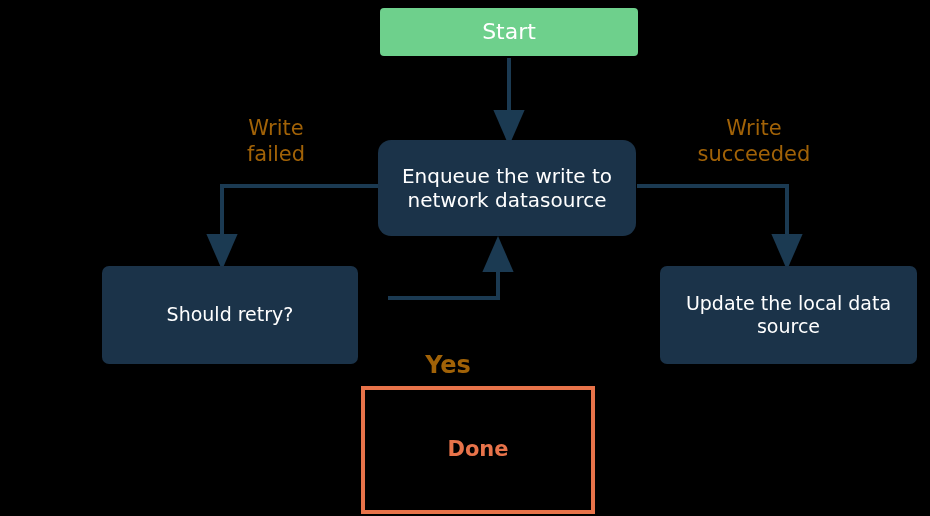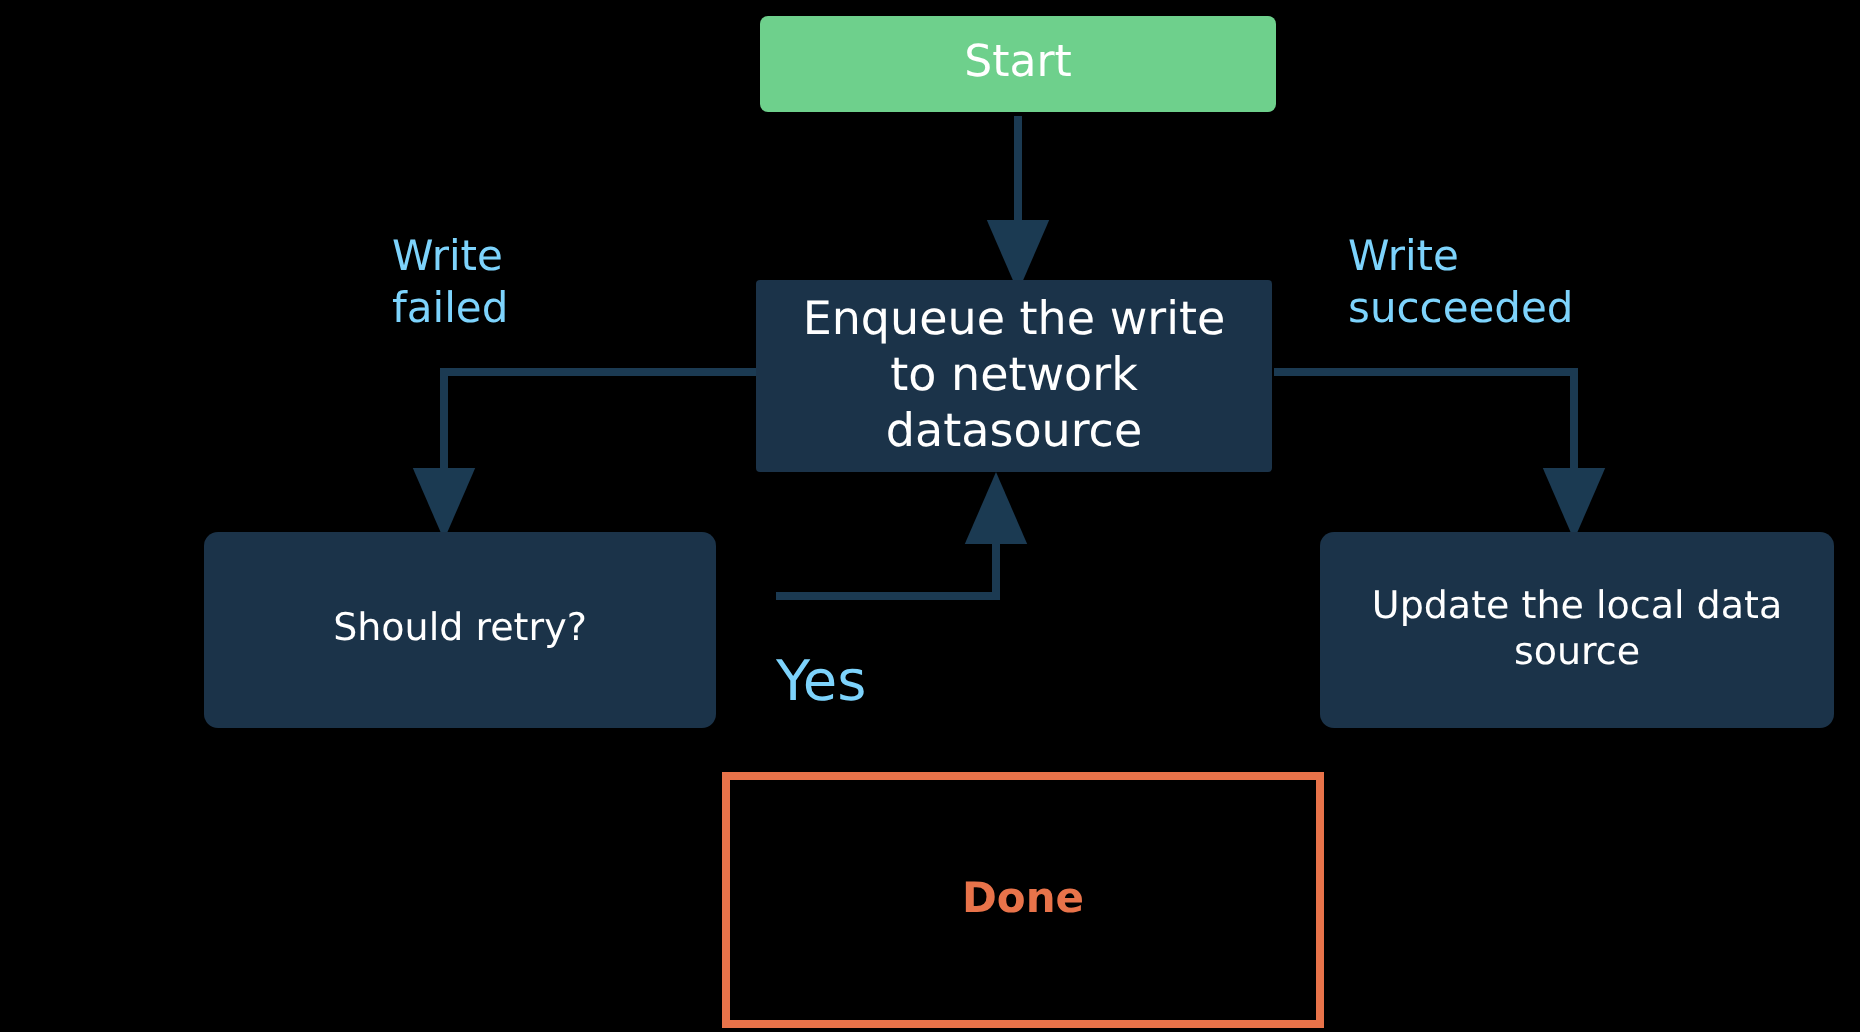--- a/index.html
+++ b/index.html
@@ -36,23 +36,23 @@
     background: #6ed08c;
     border-radius: 4px;
     color: #ffffff;
     font-size: 22px;
     font-weight: 400;
   }
   .node-process {
     left: 378px; top: 140px;
     width: 258px; height: 96px;
     background: #1b3349;
-    border-radius: 2px;
+    border-radius: 13px;
     color: #ffffff;
-    font-size: 23px;
+    font-size: 20px;
     font-weight: 400;
     padding: 0 14px;
   }
   .node-decision {
     left: 102px; top: 266px;
     width: 256px; height: 98px;
     background: #1b3349;
     border-radius: 7px;
     color: #ffffff;
     font-size: 19px;
@@ -64,51 +64,51 @@
     width: 257px; height: 98px;
     background: #1b3349;
     border-radius: 7px;
     color: #ffffff;
     font-size: 19px;
     font-weight: 400;
     padding: 0 12px;
   }
   .node-done {
     left: 361px; top: 386px;
-    width: 301px; height: 128px;
+    width: 234px; height: 128px;
     background: transparent;
     border: 4px solid #e8734a;
     color: #e8734a;
     font-size: 21px;
     font-weight: 700;
   }
   .edge-label {
     position: absolute;
-    color: #7dd3fc;
-    text-align: left;
+    color: #a16207;
+    text-align: center;
     line-height: 1.22;
     white-space: pre-line;
   }
   .label-write-failed {
     left: 196px; top: 116px;
     width: 160px;
     font-size: 21px;
     font-weight: 400;
   }
   .label-write-succeeded {
     left: 674px; top: 116px;
     width: 160px;
     font-size: 21px;
     font-weight: 400;
   }
   .label-yes {
-    left: 388px; top: 324px;
+    left: 388px; top: 351px;
     width: 120px;
-    font-size: 28px;
-    font-weight: 400;
+    font-size: 24px;
+    font-weight: 700;
   }
   .label-no {
     left: 62px; top: 442px;
     width: 120px;
     font-size: 22px;
     font-weight: 700;
   }
   svg.connectors {
     position: absolute;
     left: 0; top: 0;

